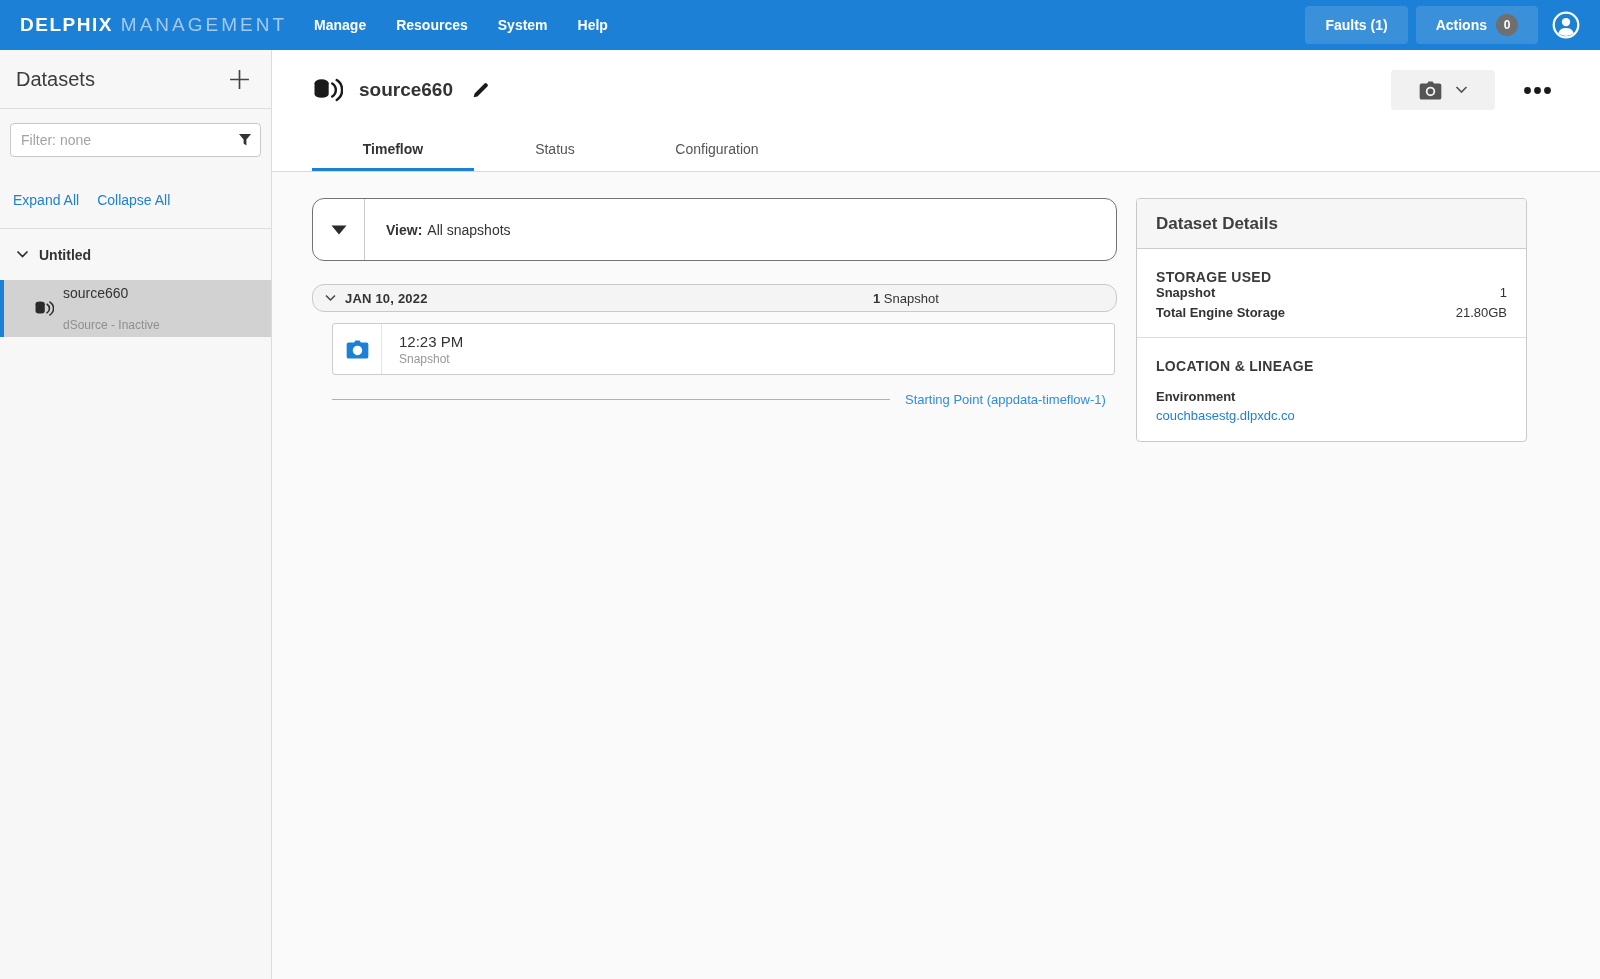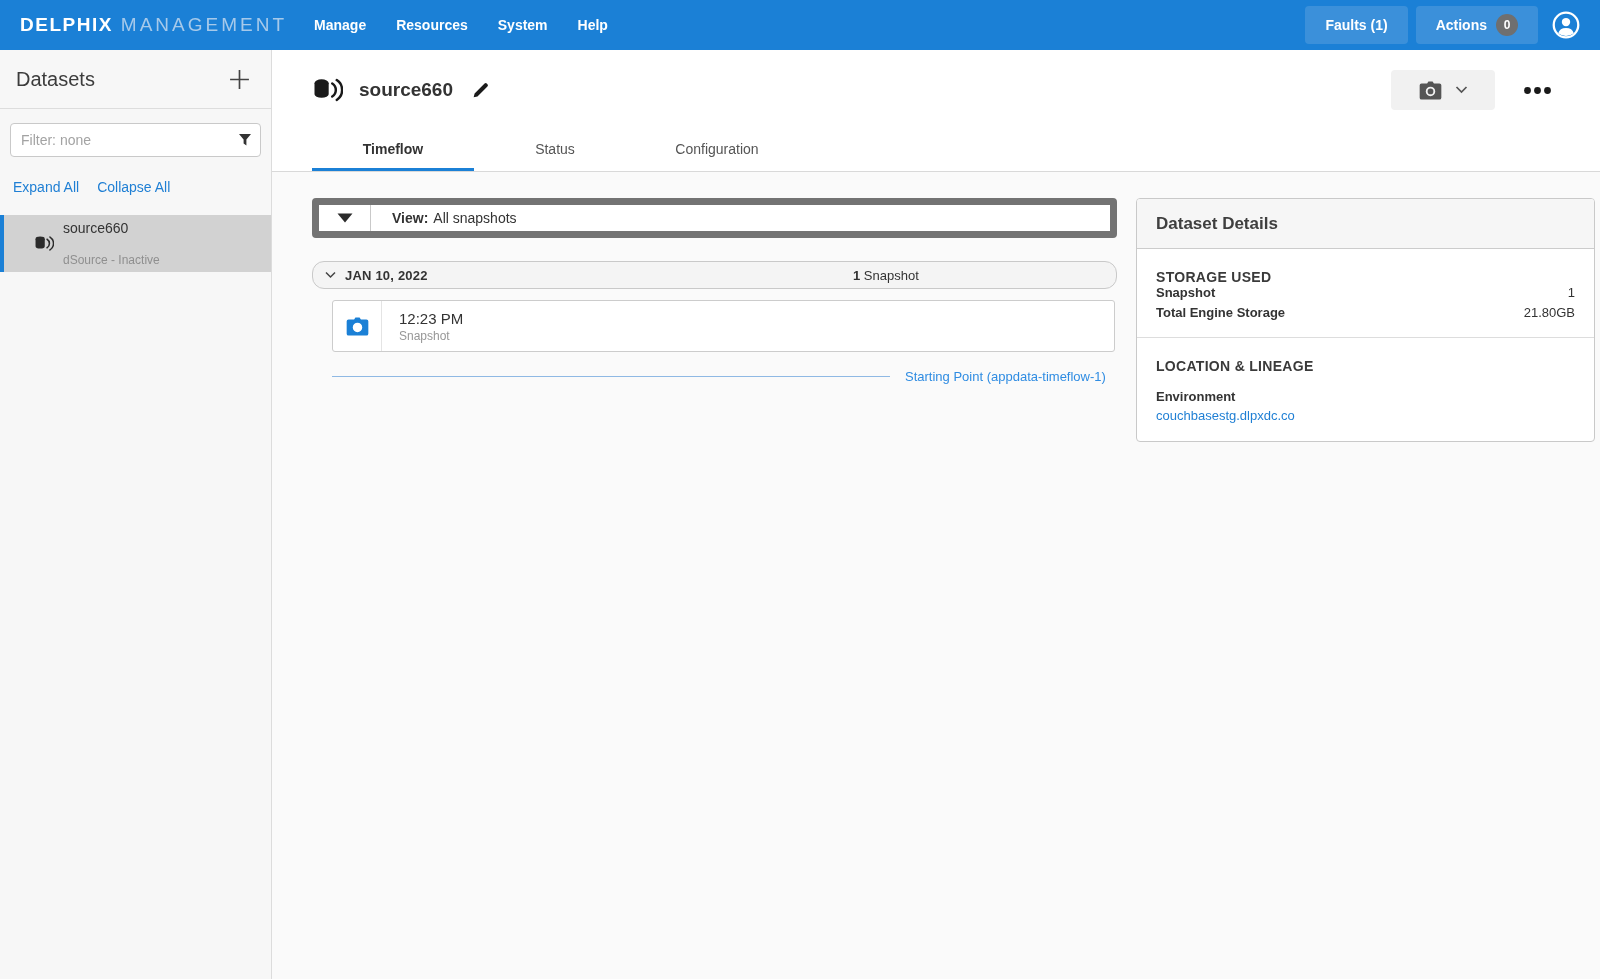--- a/index.html
+++ b/index.html
@@ -20,21 +20,21 @@
   .avatar-btn { background:none; border:none; margin-left:14px; margin-right:4px; cursor:pointer; display:flex; align-items:center; }
 
   
   .body-wrap { flex:1; display:flex; min-height:0; }
 
   
   .sidebar { width:272px; background:#f7f7f7; border-right:1px solid #dcdcdc; flex-shrink:0; display:flex; flex-direction:column; }
   .sb-header { height:59px; display:flex; align-items:center; padding:0 18px 0 16px; border-bottom:1px solid #ddd; flex-shrink:0; }
   .sb-title { font-size:20px; color:#3c3c3c; }
   .add-btn { margin-left:auto; background:none; border:none; cursor:pointer; display:flex; padding:2px; }
-  .sb-filter { margin:14px 10px 3px; position:relative; }
+  .sb-filter { margin:14px 10px 16px; position:relative; }
   .sb-filter input { width:100%; height:34px; border:1px solid #c9c9c9; border-radius:4px; background:#fff; padding:0 32px 0 10px; font-size:14px; color:#333; font-family:inherit; }
   .sb-filter input::placeholder { color:#a3a3a3; }
   .funnel-btn { position:absolute; right:9px; top:10px; background:none; border:none; padding:0; cursor:pointer; display:flex; }
   .sb-links { display:flex; gap:18px; margin:19px 10px 20px 13px; }
   .sb-link { color:#1f7fd4; font-size:14px; text-decoration:none; cursor:pointer; }
   .sb-group { border-top:1px solid #ddd; height:52px; display:flex; align-items:center; padding:0 16px; gap:10px; cursor:pointer; }
   .sb-group-label { font-size:14px; font-weight:bold; color:#333; }
   .sb-item { height:57px; display:flex; align-items:center; padding-left:34px; gap:9px; cursor:pointer; }
   .sb-item.selected { background:#d2d2d2; border-left:4px solid #1b80d6; padding-left:30px; }
   .sb-item-text { display:flex; flex-direction:column; }
@@ -52,40 +52,40 @@
   .more-btn { background:none; border:none; cursor:pointer; margin-left:24px; margin-right:4px; display:flex; padding:4px; }
   .tabs-strip { border-bottom:1px solid #d9d9d9; margin:0 -40px; padding:0 40px; }
   .tabs { display:flex; }
   .tab { width:162px; text-align:center; padding:10px 0 14px; font-size:14px; color:#555; cursor:pointer; }
   .tab.active { color:#333; font-weight:bold; box-shadow:inset 0 -3px 0 #1b80d6; }
 
   .main-body { padding:26px 0 0 40px; display:flex; gap:19px; align-items:flex-start; }
 
   
   .tf-col { width:805px; flex-shrink:0; }
-  .view-bar { height:40px; background:#fff; border:7px solid #737373; border-radius:4px; display:flex; align-items:stretch; cursor:pointer; }
+  .view-bar { height:63px; background:#fff; border:1px solid #737373; border-radius:12px; display:flex; align-items:stretch; cursor:pointer; }
   .view-toggle { width:52px; border-right:1px solid #c9c9c9; display:flex; align-items:center; justify-content:center; }
   .view-text { display:flex; align-items:center; padding-left:21px; font-size:14px; color:#333; }
   .view-label { font-weight:bold; }
   .view-value { margin-left:5px; }
   .group-bar { margin-top:23px; height:28px; background:#f4f4f4; border:1px solid #c9c9c9; border-radius:12px; display:flex; align-items:center; padding:0 12px; position:relative; cursor:pointer; }
   .group-date { margin-left:9px; font-size:13px; font-weight:bold; color:#333; letter-spacing:0.2px; }
-  .group-count { position:absolute; left:540px; font-size:13px; color:#333; }
+  .group-count { position:absolute; left:560px; font-size:13px; color:#333; }
   .group-count b { font-weight:bold; }
   .snap-card { margin:11px 0 0 20px; width:783px; height:52px; background:#fff; border:1px solid #ccc; border-radius:3px; display:flex; cursor:pointer; }
   .snap-cam-cell { width:49px; border-right:1px solid #e4e4e4; display:flex; align-items:center; justify-content:center; flex-shrink:0; }
   .snap-info { padding-left:17px; display:flex; flex-direction:column; justify-content:center; }
   .snap-time { font-size:15px; color:#333; font-weight:500; }
   .snap-type { font-size:12px; color:#979797; margin-top:2px; }
   .timeline-row { margin:17px 0 0 20px; display:flex; align-items:center; }
   .timeline-line { width:558px; height:1px; background:#8fb9e4; }
   .starting-point { margin-left:15px; font-size:13px; color:#2f8ce2; text-decoration:none; cursor:pointer; }
 
   
-  .details-col { width:459px; flex-shrink:0; }
+  .details-col { width:391px; flex-shrink:0; }
   .panel { background:#fff; border:1px solid #c9c9c9; border-radius:4px; overflow:hidden; }
   .panel-header { background:#f6f6f6; border-bottom:1px solid #ccc; padding:15px 19px 14px; font-size:17px; font-weight:bold; color:#3f3f3f; }
   .panel-section { padding:20px 19px 17px; }
   .panel-section + .panel-section { border-top:1px solid #ddd; }
   .section-heading { font-size:14px; font-weight:bold; color:#3a3a3a; letter-spacing:0.3px; }
   .detail-row { display:flex; justify-content:space-between; font-size:13px; color:#333; }
   .detail-row:first-of-type { margin-top:13px; }
   .detail-row + .detail-row { margin-top:5px; }
   .detail-label { font-weight:bold; }
   .env-label { font-size:13px; font-weight:bold; color:#333; margin-top:15px; }
@@ -152,20 +152,28 @@
               </svg>
           </span>
         </button>
       </div>
 
       <div class="sb-links">
         <a class="sb-link">Expand All</a>
         <a class="sb-link">Collapse All</a>
       </div>
 
+      <div class="sb-group">
+        <span>
+          <svg width="13" height="9" viewBox="0 0 13 9">
+              <polyline points="1.5,1.5 6.5,6.5 11.5,1.5" fill="none" stroke="#333" stroke-width="1.7"></polyline>
+            </svg>
+        </span>
+        <span class="sb-group-label">Untitled</span>
+      </div>
 
       <div class="sb-item selected">
         <span>
           <svg width="20" height="17" viewBox="0 0 26 22">
             <ellipse cx="8" cy="5" rx="6" ry="3" fill="#2b2b2b"></ellipse>
             <path d="M2,5 v9.5 a6,3 0 0 0 12,0 v-9.5 z" fill="#2b2b2b"></path>
             <path d="M17,5.5 a6.5,6.5 0 0 1 0,11" fill="none" stroke="#2b2b2b" stroke-width="2" stroke-linecap="round"></path>
             <path d="M20.8,2.6 a10,10 0 0 1 0,16.8" fill="none" stroke="#2b2b2b" stroke-width="2" stroke-linecap="round"></path>
           </svg>
         </span>

